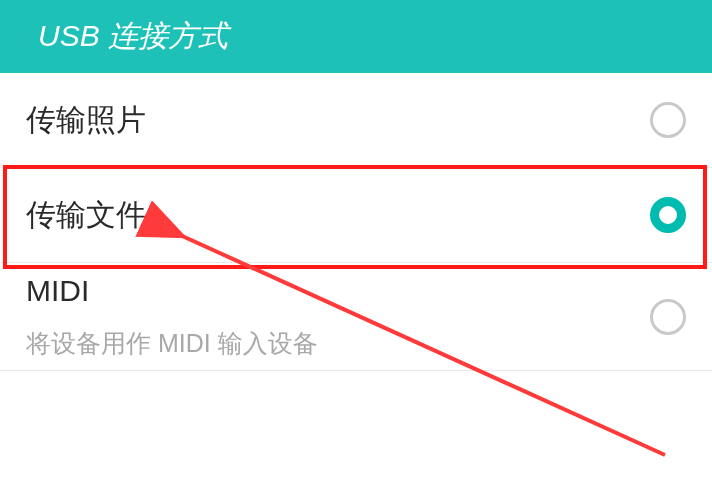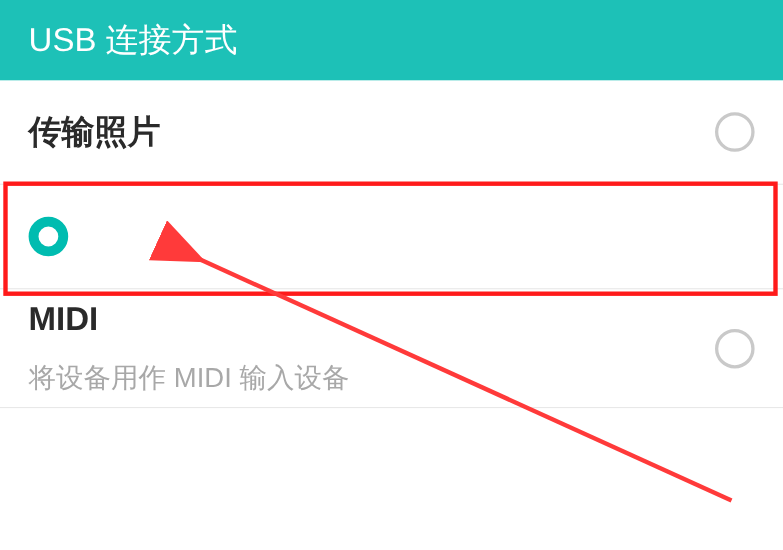--- a/index.html
+++ b/index.html
@@ -13,21 +13,22 @@
       font-family: -apple-system, "Microsoft YaHei", "PingFang SC", sans-serif;
       background: #ffffff;
       position: relative;
       overflow: hidden;
     }
     .header {
       background: #1dc1b7;
       height: 73px;
       display: flex;
       align-items: center;
-      padding-left: 26px;
+      padding-left: 38px;
+      font-style: italic;
     }
     .header-title {
       color: #ffffff;
       font-size: 30px;
       font-weight: 400;
     }
     .option-list {
       padding: 0;
     }
     .option-item {
@@ -40,21 +41,21 @@
       position: relative;
     }
     .option-text {
       display: flex;
       flex-direction: column;
       justify-content: center;
     }
     .option-label {
       color: #2a2a2a;
       font-size: 30px;
-      font-weight: 700;
+      font-weight: 400;
     }
     .option-sublabel {
       color: #a8a8a8;
       font-size: 25px;
       margin-top: 19px;
     }
     .radio {
       width: 36px;
       height: 36px;
       border-radius: 50%;
@@ -95,20 +96,23 @@
 <div class="option-list">
 
   <div class="option-item">
     <div class="option-text">
       <span class="option-label">传输照片</span>
     </div>
     <div class="radio unselected"></div>
   </div>
 
   <div class="option-item">
+    <div class="option-text">
+      <span class="option-label">传输文件</span>
+    </div>
     <div class="radio selected"></div>
   </div>
 
 
   <div class="option-item" style="min-height:108px;">
     <div class="option-text">
       <span class="option-label">MIDI</span>
       <span class="option-sublabel">将设备用作 MIDI 输入设备</span>
     </div>
     <div class="radio unselected"></div>

